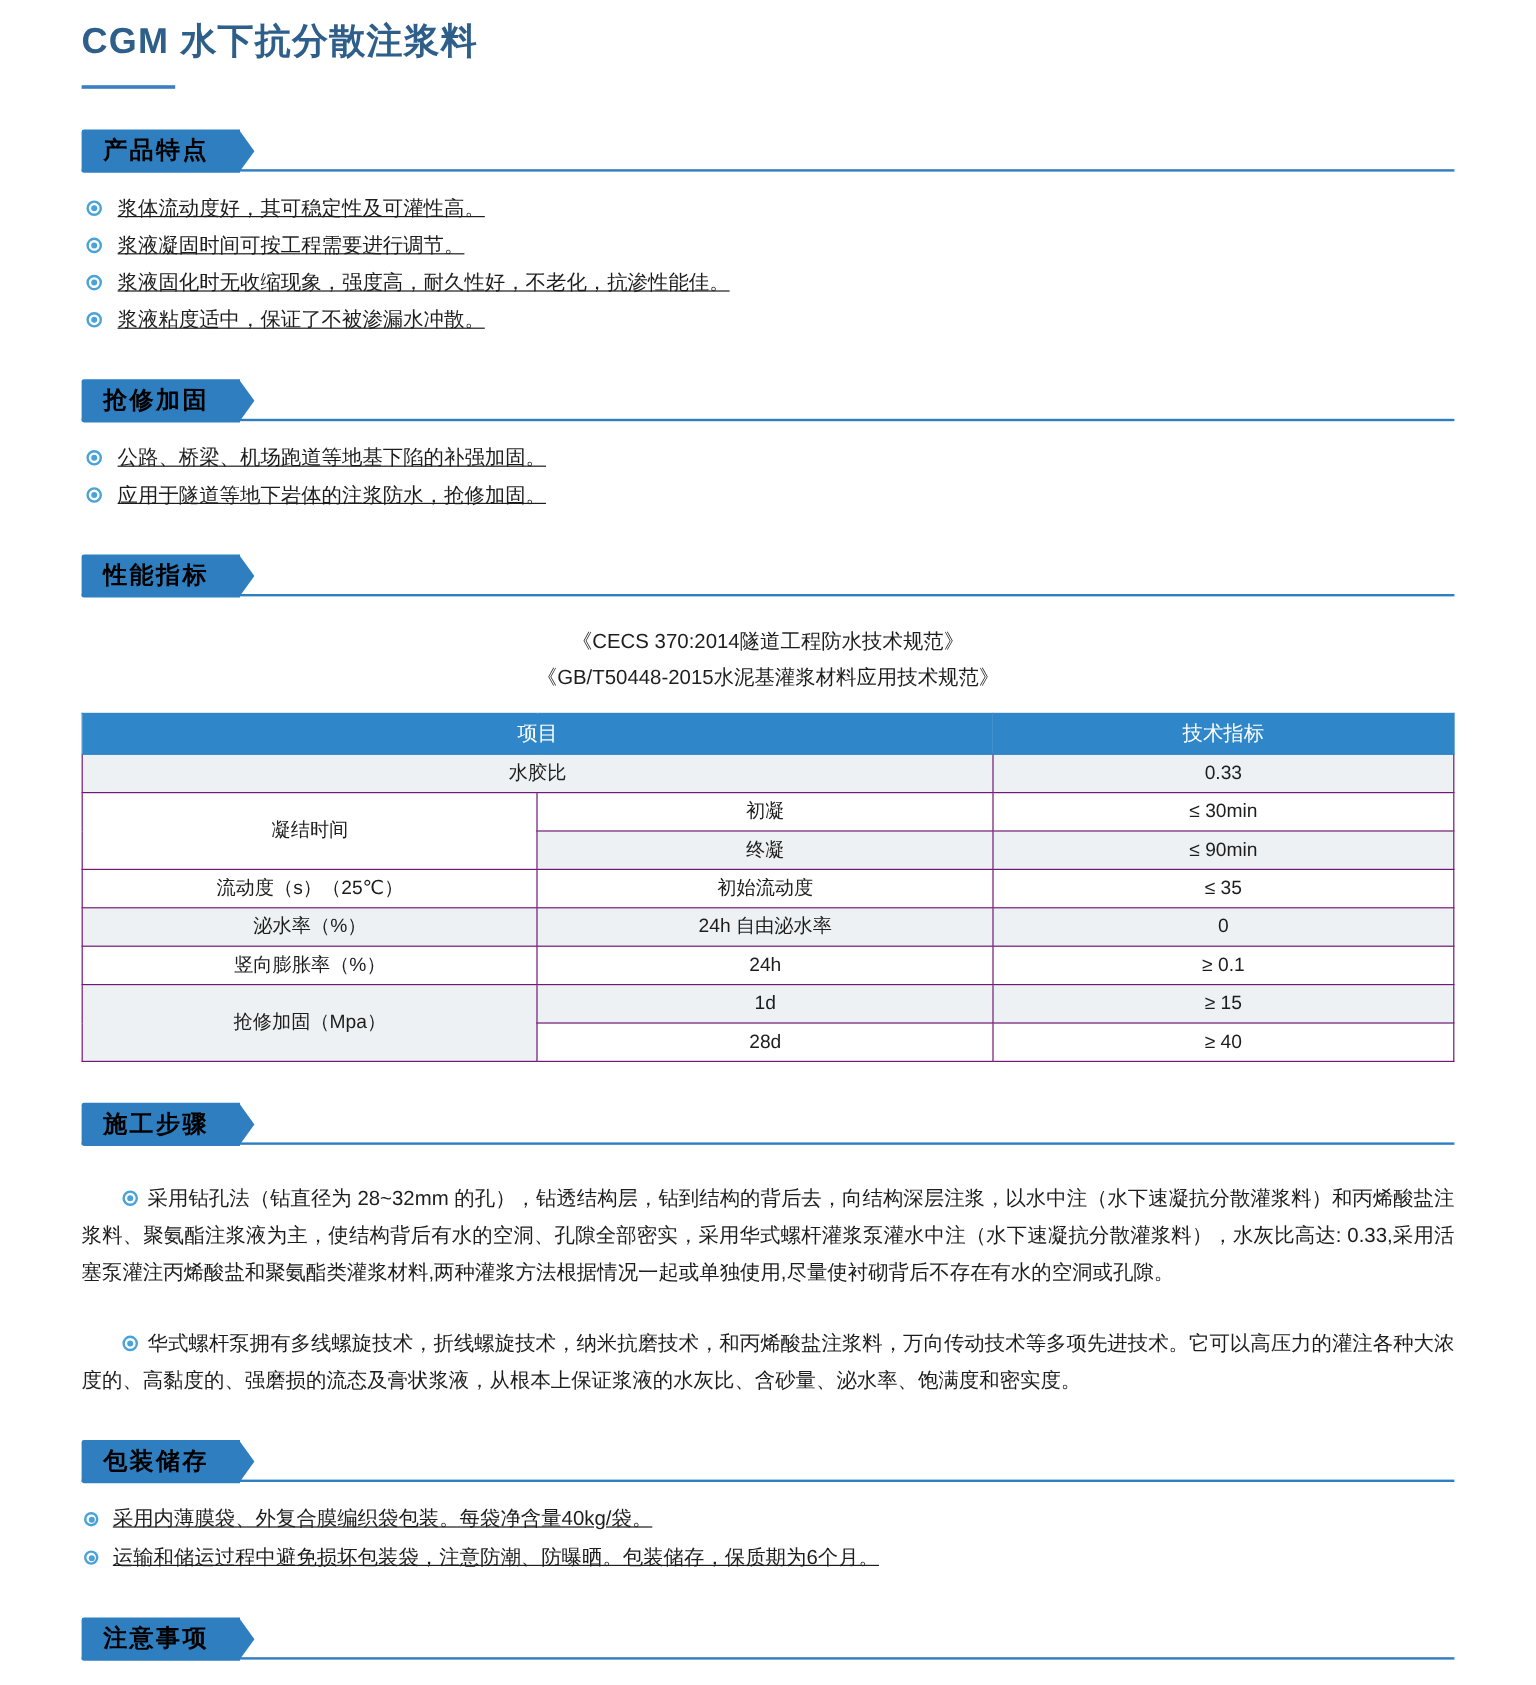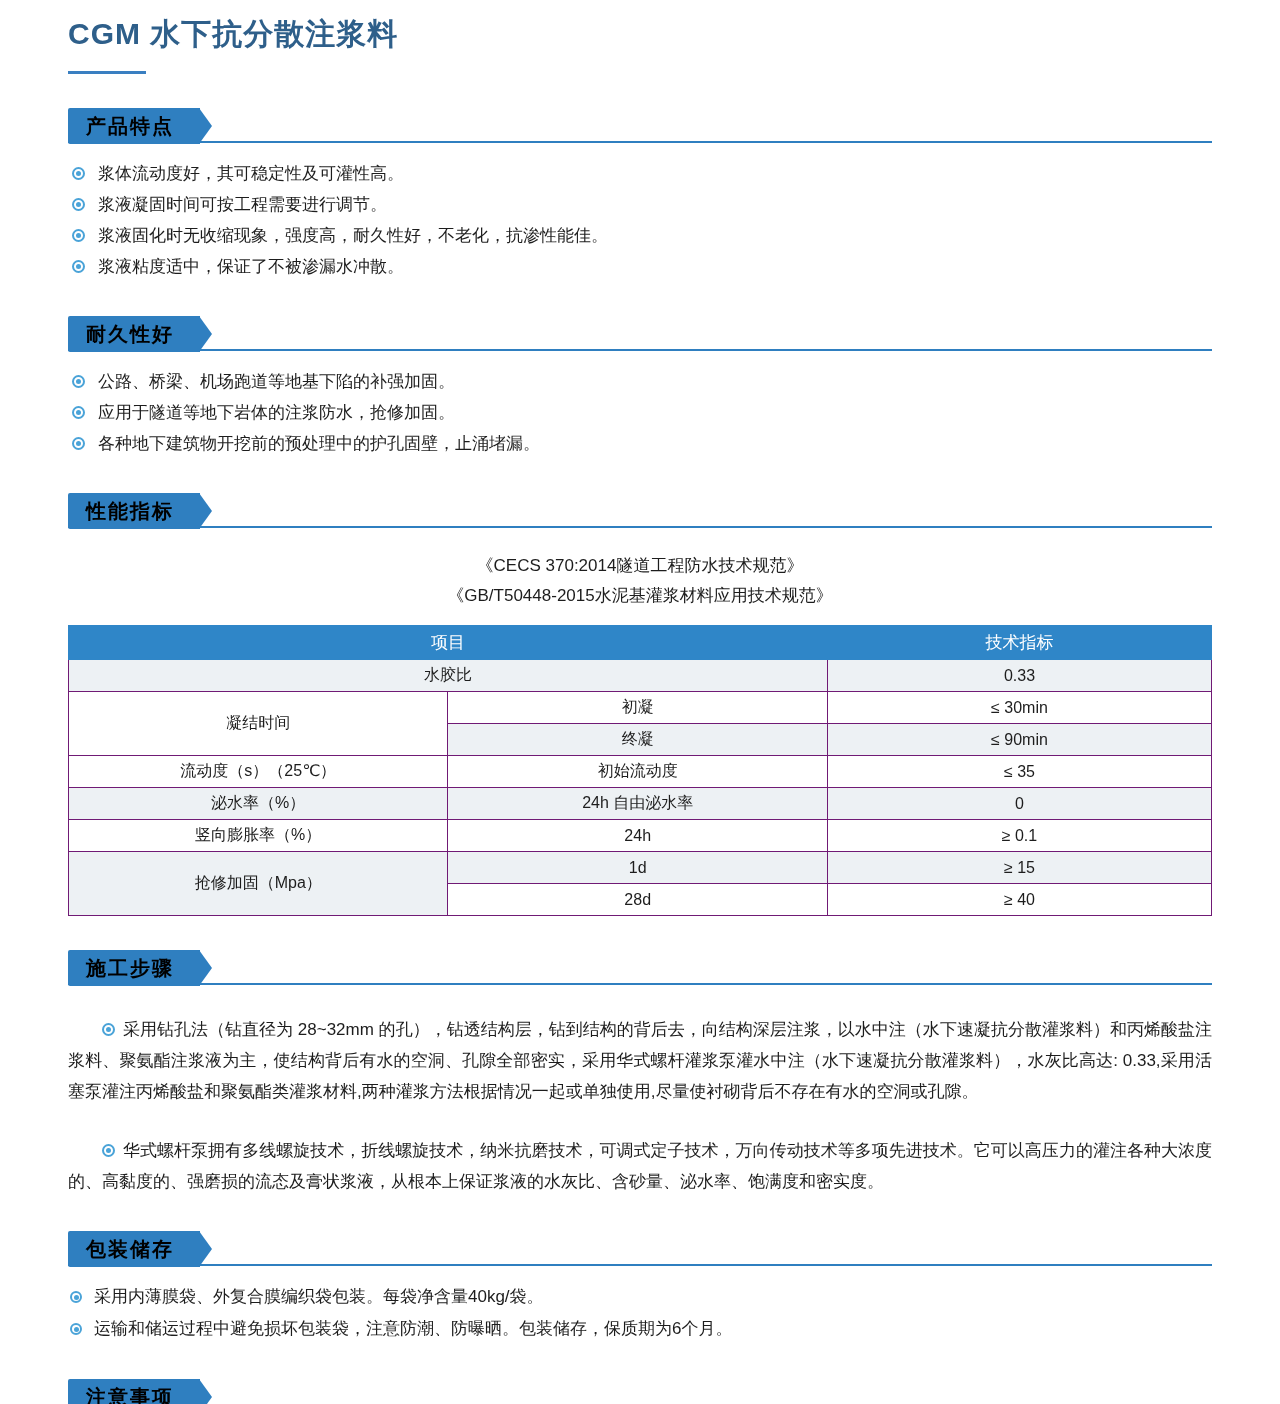--- a/index.html
+++ b/index.html
@@ -84,20 +84,21 @@
     list-style: none;
     margin: 14px 0 0 0;
     padding: 0;
   }
   ul.bullets li {
     position: relative;
     font-size: 17px;
     line-height: 31px;
     color: #1d1d1d;
     padding-left: 30px;
+    text-decoration: underline;
   }
   .bullet-icon {
     position: absolute;
     left: 4px;
     top: 9px;
     width: 13px;
     height: 13px;
     border: 2px solid #4aa3d8;
     border-radius: 50%;
     box-sizing: border-box;
@@ -217,26 +218,25 @@
       <li><span class="bullet-icon"></span><span>浆体流动度好，其可稳定性及可灌性高。</span></li>
       <li><span class="bullet-icon"></span><span>浆液凝固时间可按工程需要进行调节。</span></li>
       <li><span class="bullet-icon"></span><span>浆液固化时无收缩现象，强度高，耐久性好，不老化，抗渗性能佳。</span></li>
       <li><span class="bullet-icon"></span><span>浆液粘度适中，保证了不被渗漏水冲散。</span></li>
     </ul>
   </div>
 
   <div class="section">
     <div class="head-wrap">
       <div class="baseline"></div>
-      <span class="ribbon">耐久性好</span>
+      <span class="ribbon">抢修加固</span>
     </div>
     <ul class="bullets">
       <li><span class="bullet-icon"></span><span>公路、桥梁、机场跑道等地基下陷的补强加固。</span></li>
       <li><span class="bullet-icon"></span><span>应用于隧道等地下岩体的注浆防水，抢修加固。</span></li>
-      <li><span class="bullet-icon"></span><span>各种地下建筑物开挖前的预处理中的护孔固壁，止涌堵漏。</span></li>
     </ul>
   </div>
 
   <div class="section">
     <div class="head-wrap">
       <div class="baseline"></div>
       <span class="ribbon">性能指标</span>
     </div>
 
     <div class="standards">
@@ -297,21 +297,21 @@
       </tbody>
     </table>
   </div>
 
   <div class="section">
     <div class="head-wrap">
       <div class="baseline"></div>
       <span class="ribbon">施工步骤</span>
     </div>
     <p class="para"><span class="lead-icon"></span><span>采用钻孔法（钻直径为 28~32mm 的孔），钻透结构层，钻到结构的背后去，向结构深层注浆，以水中注（水下速凝抗分散灌浆料）和丙烯酸盐注浆料、聚氨酯注浆液为主，使结构背后有水的空洞、孔隙全部密实，采用华式螺杆灌浆泵灌水中注（水下速凝抗分散灌浆料），水灰比高达: 0.33,采用活塞泵灌注丙烯酸盐和聚氨酯类灌浆材料,两种灌浆方法根据情况一起或单独使用,尽量使衬砌背后不存在有水的空洞或孔隙。</span></p>
-    <p class="para"><span class="lead-icon"></span><span>华式螺杆泵拥有多线螺旋技术，折线螺旋技术，纳米抗磨技术，可调式定子技术，万向传动技术等多项先进技术。它可以高压力的灌注各种大浓度的、高黏度的、强磨损的流态及膏状浆液，从根本上保证浆液的水灰比、含砂量、泌水率、饱满度和密实度。</span></p>
+    <p class="para"><span class="lead-icon"></span><span>华式螺杆泵拥有多线螺旋技术，折线螺旋技术，纳米抗磨技术，和丙烯酸盐注浆料，万向传动技术等多项先进技术。它可以高压力的灌注各种大浓度的、高黏度的、强磨损的流态及膏状浆液，从根本上保证浆液的水灰比、含砂量、泌水率、饱满度和密实度。</span></p>
   </div>
 
   <div class="section">
     <div class="head-wrap">
       <div class="baseline"></div>
       <span class="ribbon">包装储存</span>
     </div>
     <ul class="bullets small">
       <li><span class="bullet-icon"></span><span>采用内薄膜袋、外复合膜编织袋包装。每袋净含量40kg/袋。</span></li>
       <li><span class="bullet-icon"></span><span>运输和储运过程中避免损坏包装袋，注意防潮、防曝晒。包装储存，保质期为6个月。</span></li>

